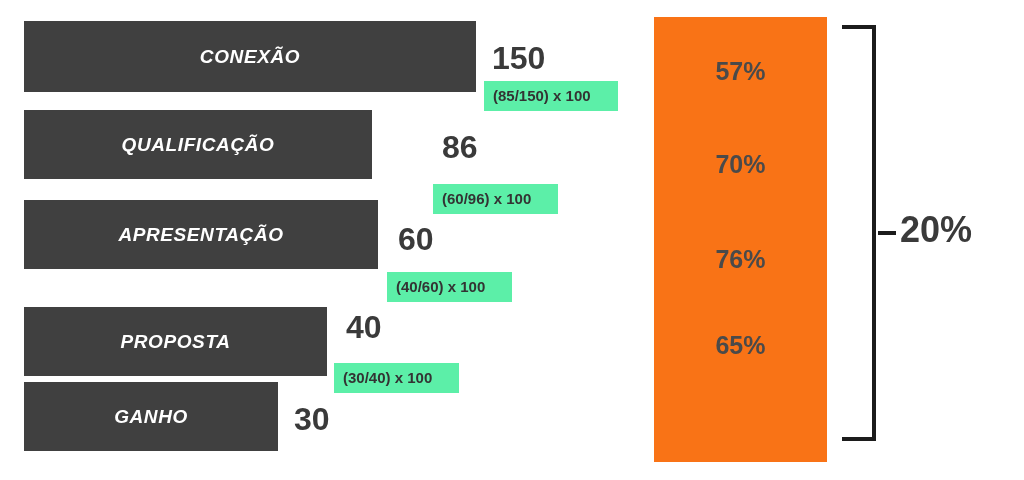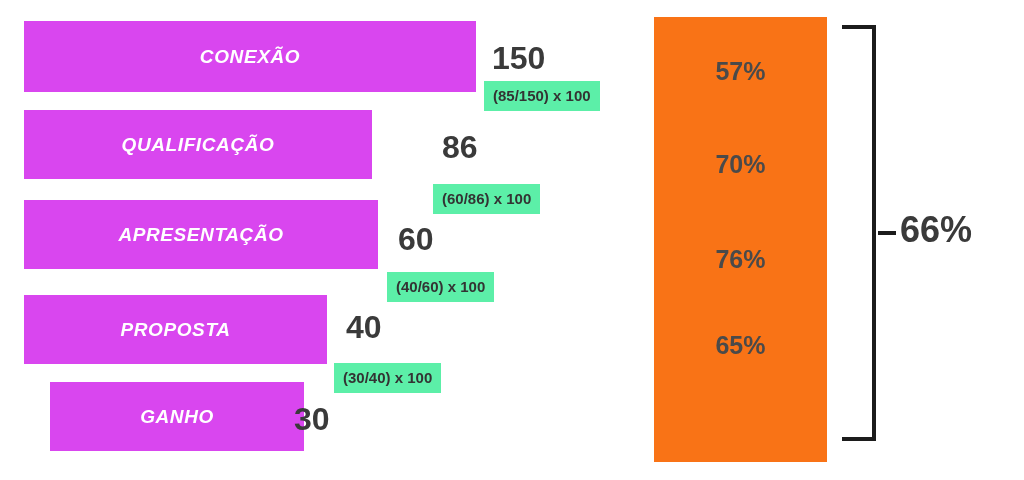--- a/index.html
+++ b/index.html
@@ -28,21 +28,21 @@
     height: 480px;
   }
   .stage-row {
     position: absolute;
     left: 0;
     width: 640px;
   }
   .bar {
     position: absolute;
     left: 24px;
-    background: #d946ef;
+    background: #404040;
     display: flex;
     align-items: center;
     justify-content: center;
   }
   .bar-label {
     color: #ffffff;
     font-style: italic;
     font-weight: bold;
     font-size: 19px;
     letter-spacing: 0.6px;
@@ -57,21 +57,21 @@
     white-space: nowrap;
     line-height: 1;
   }
   .calc-badge {
     position: absolute;
     background: #5cefa8;
     color: #333333;
     font-weight: bold;
     font-size: 15px;
     line-height: 1;
-    padding: 7px 9px 8px 9px;
+    padding: 7px 27px 8px 9px;
     white-space: nowrap;
   }
 
   
   #rate-panel {
     position: absolute;
     left: 654px;
     top: 17px;
     width: 173px;
     height: 445px;
@@ -147,41 +147,41 @@
       </div>
       <div class="bar-value" style="left: 492px; top: 42px;">150</div>
       <div class="calc-badge" style="left: 484px; top: 81px;">(85/150) x 100</div>
     </div>
 
     <div class="stage-row">
       <div class="bar" style="left: 24px; top: 110px; width: 348px; height: 69px;">
         <span class="bar-label">QUALIFICAÇÃO</span>
       </div>
       <div class="bar-value" style="left: 442px; top: 131px;">86</div>
-      <div class="calc-badge" style="left: 433px; top: 184px;">(60/86) x 100</div>
+      <div class="calc-badge" style="left: 433px; top: 184px;">(60/96) x 100</div>
     </div>
 
     <div class="stage-row">
       <div class="bar" style="left: 24px; top: 200px; width: 354px; height: 69px;">
         <span class="bar-label">APRESENTAÇÃO</span>
       </div>
       <div class="bar-value" style="left: 398px; top: 223px;">60</div>
       <div class="calc-badge" style="left: 387px; top: 272px;">(40/60) x 100</div>
     </div>
 
     <div class="stage-row">
-      <div class="bar" style="left: 24px; top: 295px; width: 303px; height: 69px;">
+      <div class="bar" style="left: 24px; top: 307px; width: 303px; height: 69px;">
         <span class="bar-label">PROPOSTA</span>
       </div>
       <div class="bar-value" style="left: 346px; top: 311px;">40</div>
       <div class="calc-badge" style="left: 334px; top: 363px;">(30/40) x 100</div>
     </div>
 
     <div class="stage-row">
-      <div class="bar" style="left: 24px; top: 382px; width: 254px; height: 69px; margin-left: 26px;">
+      <div class="bar" style="left: 24px; top: 382px; width: 254px; height: 69px;">
         <span class="bar-label">GANHO</span>
       </div>
       <div class="bar-value" style="left: 294px; top: 403px;">30</div>
     </div>
 
   </div>
 
   <div id="rate-panel">
     <div class="rate-value" style="top: 42px;">57%</div>
     <div class="rate-value" style="top: 135px;">70%</div>
@@ -189,15 +189,15 @@
     <div class="rate-value" style="top: 316px;">65%</div>
   </div>
 
   <div id="bracket">
     <div class="b-arm top"></div>
     <div class="b-spine"></div>
     <div class="b-arm bottom"></div>
     <div class="b-tick"></div>
   </div>
 
-  <div id="overall-rate">66%</div>
+  <div id="overall-rate">20%</div>
 
 </div>
 
 </body></html>

